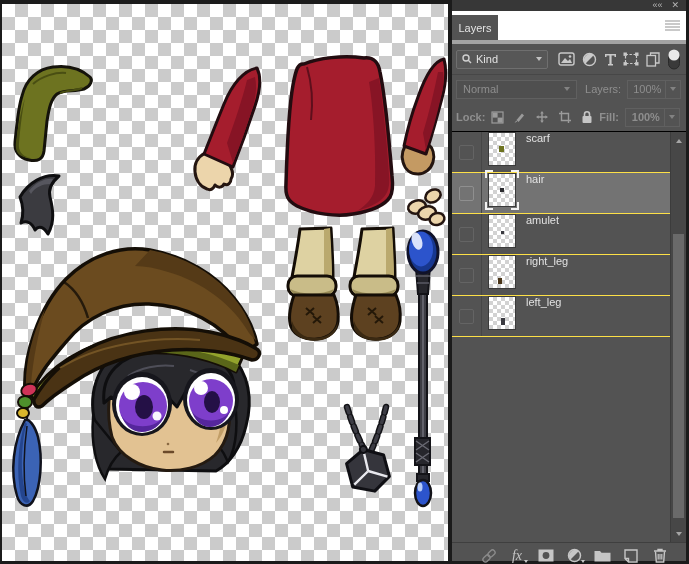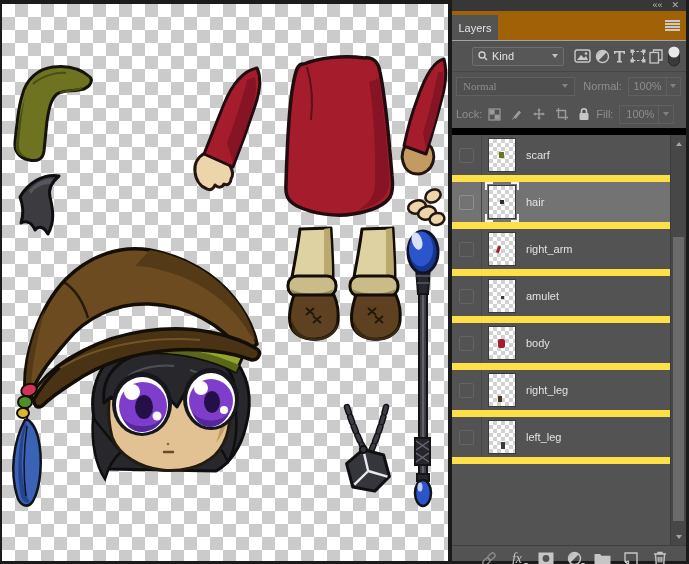--- a/index.html
+++ b/index.html
@@ -16,48 +16,48 @@
   }
   .canvas svg{position:absolute;left:0;top:0;width:100%;height:100%;}
 
   
   .panel{
     position:absolute;left:452px;top:0;width:234px;height:561px;
     background:#535353;color:#dcdcdc;
   }
   .titlebar{height:11px;background:#373737;display:flex;justify-content:flex-end;align-items:center;gap:9px;padding-right:7px;}
   .titlebar span{color:#b5b5b5;font-size:9px;line-height:9px;cursor:default;}
-  .tabbar{height:29px;background:#a16207;position:relative;border-bottom:1px solid #a3a3a3;padding-left:36px;}
+  .tabbar{height:29px;background:#ffffff;position:relative;border-bottom:4px solid #a3a3a3;padding-left:36px;}
   .tab{position:absolute;left:0;top:4px;bottom:0;width:46px;background:#535353;
        display:flex;align-items:center;justify-content:center;color:#e4e4e4;}
   .panel-menu{position:absolute;right:6px;top:9px;width:15px;height:11px;
      display:flex;flex-direction:column;justify-content:space-between;cursor:pointer;}
   .panel-menu i{display:block;height:1.5px;background:#c9c9c9;}
 
-  .filter-row{height:30px;display:flex;align-items:center;padding:0 5px 0 20px;border-bottom:1px solid #474747;}
+  .filter-row{height:30px;display:flex;align-items:center;padding:0 5px 0 4px;border-bottom:1px solid #474747;}
   .kind-select{width:92px;height:19px;background:#575757;border:1px solid #6f6f6f;border-radius:2px;
      display:flex;align-items:center;padding:0 5px;gap:4px;box-sizing:border-box;}
   .kind-select .lbl{flex:1;color:#e2e2e2;}
   .f-icons{flex:1;display:flex;align-items:center;justify-content:space-between;padding-left:10px;}
   .chev{width:0;height:0;border-left:3.5px solid transparent;border-right:3.5px solid transparent;border-top:4px solid #c2c2c2;}
   .chev.dis{border-top-color:#828282;}
 
   .blend-row,.lock-row{height:28px;display:flex;align-items:center;padding:0 5px 0 4px;color:#8f8f8f;}
-  .lock-row{border-bottom:7px solid #000000;}
+  .lock-row{border-bottom:1px solid #000000;font-weight:bold;}
   .dd-disabled{width:124px;height:19px;box-sizing:border-box;border:1px solid #606060;background:#4f4f4f;
-     color:#8e8e8e;display:flex;align-items:center;padding:0 6px;font-family:Liberation Serif, serif;}
+     color:#8e8e8e;display:flex;align-items:center;padding:0 6px;}
   .dd-disabled .lbl{flex:1;}
   .num-field{width:40px;height:19px;box-sizing:border-box;border:1px solid #606060;display:flex;align-items:center;justify-content:flex-end;padding:0 4px;color:#8e8e8e;}
   .num-chev{width:15px;height:19px;box-sizing:border-box;border:1px solid #606060;border-left:none;display:flex;align-items:center;justify-content:center;}
   .rlabel{margin:0 6px 0 8px;}
   .lock-icons{display:flex;align-items:center;gap:9px;margin-left:6px;}
 
   
   .layer-list{position:relative;height:410px;}
-  .layer-row{height:40px;border-bottom:7px solid #fde047;display:flex;align-items:center;margin-right:16px;cursor:pointer;}
+  .layer-row{height:40px;border-bottom:1px solid #fde047;display:flex;margin-right:16px;cursor:pointer;}
   .layer-row.selected{background:#737373;}
   .eye-well{width:29px;align-self:stretch;border-right:1px solid #464646;display:flex;align-items:center;justify-content:center;}
   .eye-box{width:13px;height:13px;border:1px solid #646464;border-radius:2px;}
   .layer-row.selected .eye-box{border-color:#8f8f8f;}
   .thumb{width:26px;height:32px;margin-left:6px;position:relative;border:1px solid #3a3a3a;
      background:#fff conic-gradient(#d2d2d2 25%,#fff 0 50%,#d2d2d2 0 75%,#fff 0) 0 0/8px 8px;}
   .thumb .mk{position:absolute;display:block;}
   .brk{position:absolute;width:6px;height:6px;border:0 solid #f2f2f2;}
   .brk.tl{left:-4px;top:-4px;border-left-width:2px;border-top-width:2px;}
   .brk.tr{right:-4px;top:-4px;border-right-width:2px;border-top-width:2px;}
@@ -273,21 +273,21 @@
         <circle cx="7" cy="7" r="5.6" fill="#e9e9e9"></circle>
       </svg>
     </div>
   </div>
 
   <div class="blend-row">
     <div class="dd-disabled">
       <span class="lbl">Normal</span>
       <span class="chev dis"></span>
     </div>
-    <span class="rlabel">Normal:</span>
+    <span class="rlabel">Layers:</span>
     <span class="num-field">100%</span>
     <span class="num-chev">
         <span class="chev dis"></span>
       </span>
   </div>
 
   <div class="lock-row">
     <span>Lock:</span>
     <div class="lock-icons">
       <svg width="13" height="13" viewBox="0 0 13 13">
@@ -338,49 +338,31 @@
         <i class="mk" style="left:11px;top:14px;width:4px;height:4px;background:#2c2c30;"></i>
         <span class="brk tl"></span>
           <span class="brk tr"></span>
           <span class="brk bl"></span>
           <span class="brk br"></span>
       </div>
       <span class="layer-label">hair</span>
     </div>
 
 
+
     <div class="layer-row">
       <div class="eye-well">
           <span class="eye-box"></span>
         </div>
       <div class="thumb">
-          <i class="mk" style="left:8px;top:13px;width:3px;height:7px;background:#a51d2d;transform:rotate(20deg);"></i>
-        </div>
-      <span class="layer-label">right_arm</span>
-    </div>
-
-    <div class="layer-row">
-      <div class="eye-well">
-          <span class="eye-box"></span>
-        </div>
-      <div class="thumb">
           <i class="mk" style="left:12px;top:16px;width:3px;height:3px;background:#3a3a40;"></i>
         </div>
       <span class="layer-label">amulet</span>
     </div>
 
-    <div class="layer-row">
-      <div class="eye-well">
-          <span class="eye-box"></span>
-        </div>
-      <div class="thumb">
-          <i class="mk" style="left:9px;top:12px;width:7px;height:9px;background:#a51d2d;border-radius:2px;"></i>
-        </div>
-      <span class="layer-label">body</span>
-    </div>
 
 
     <div class="layer-row">
       <div class="eye-well">
           <span class="eye-box"></span>
         </div>
       <div class="thumb">
           <i class="mk" style="left:9px;top:22px;width:4px;height:6px;background:#4a3518;"></i>
         </div>
       <span class="layer-label">right_leg</span>

